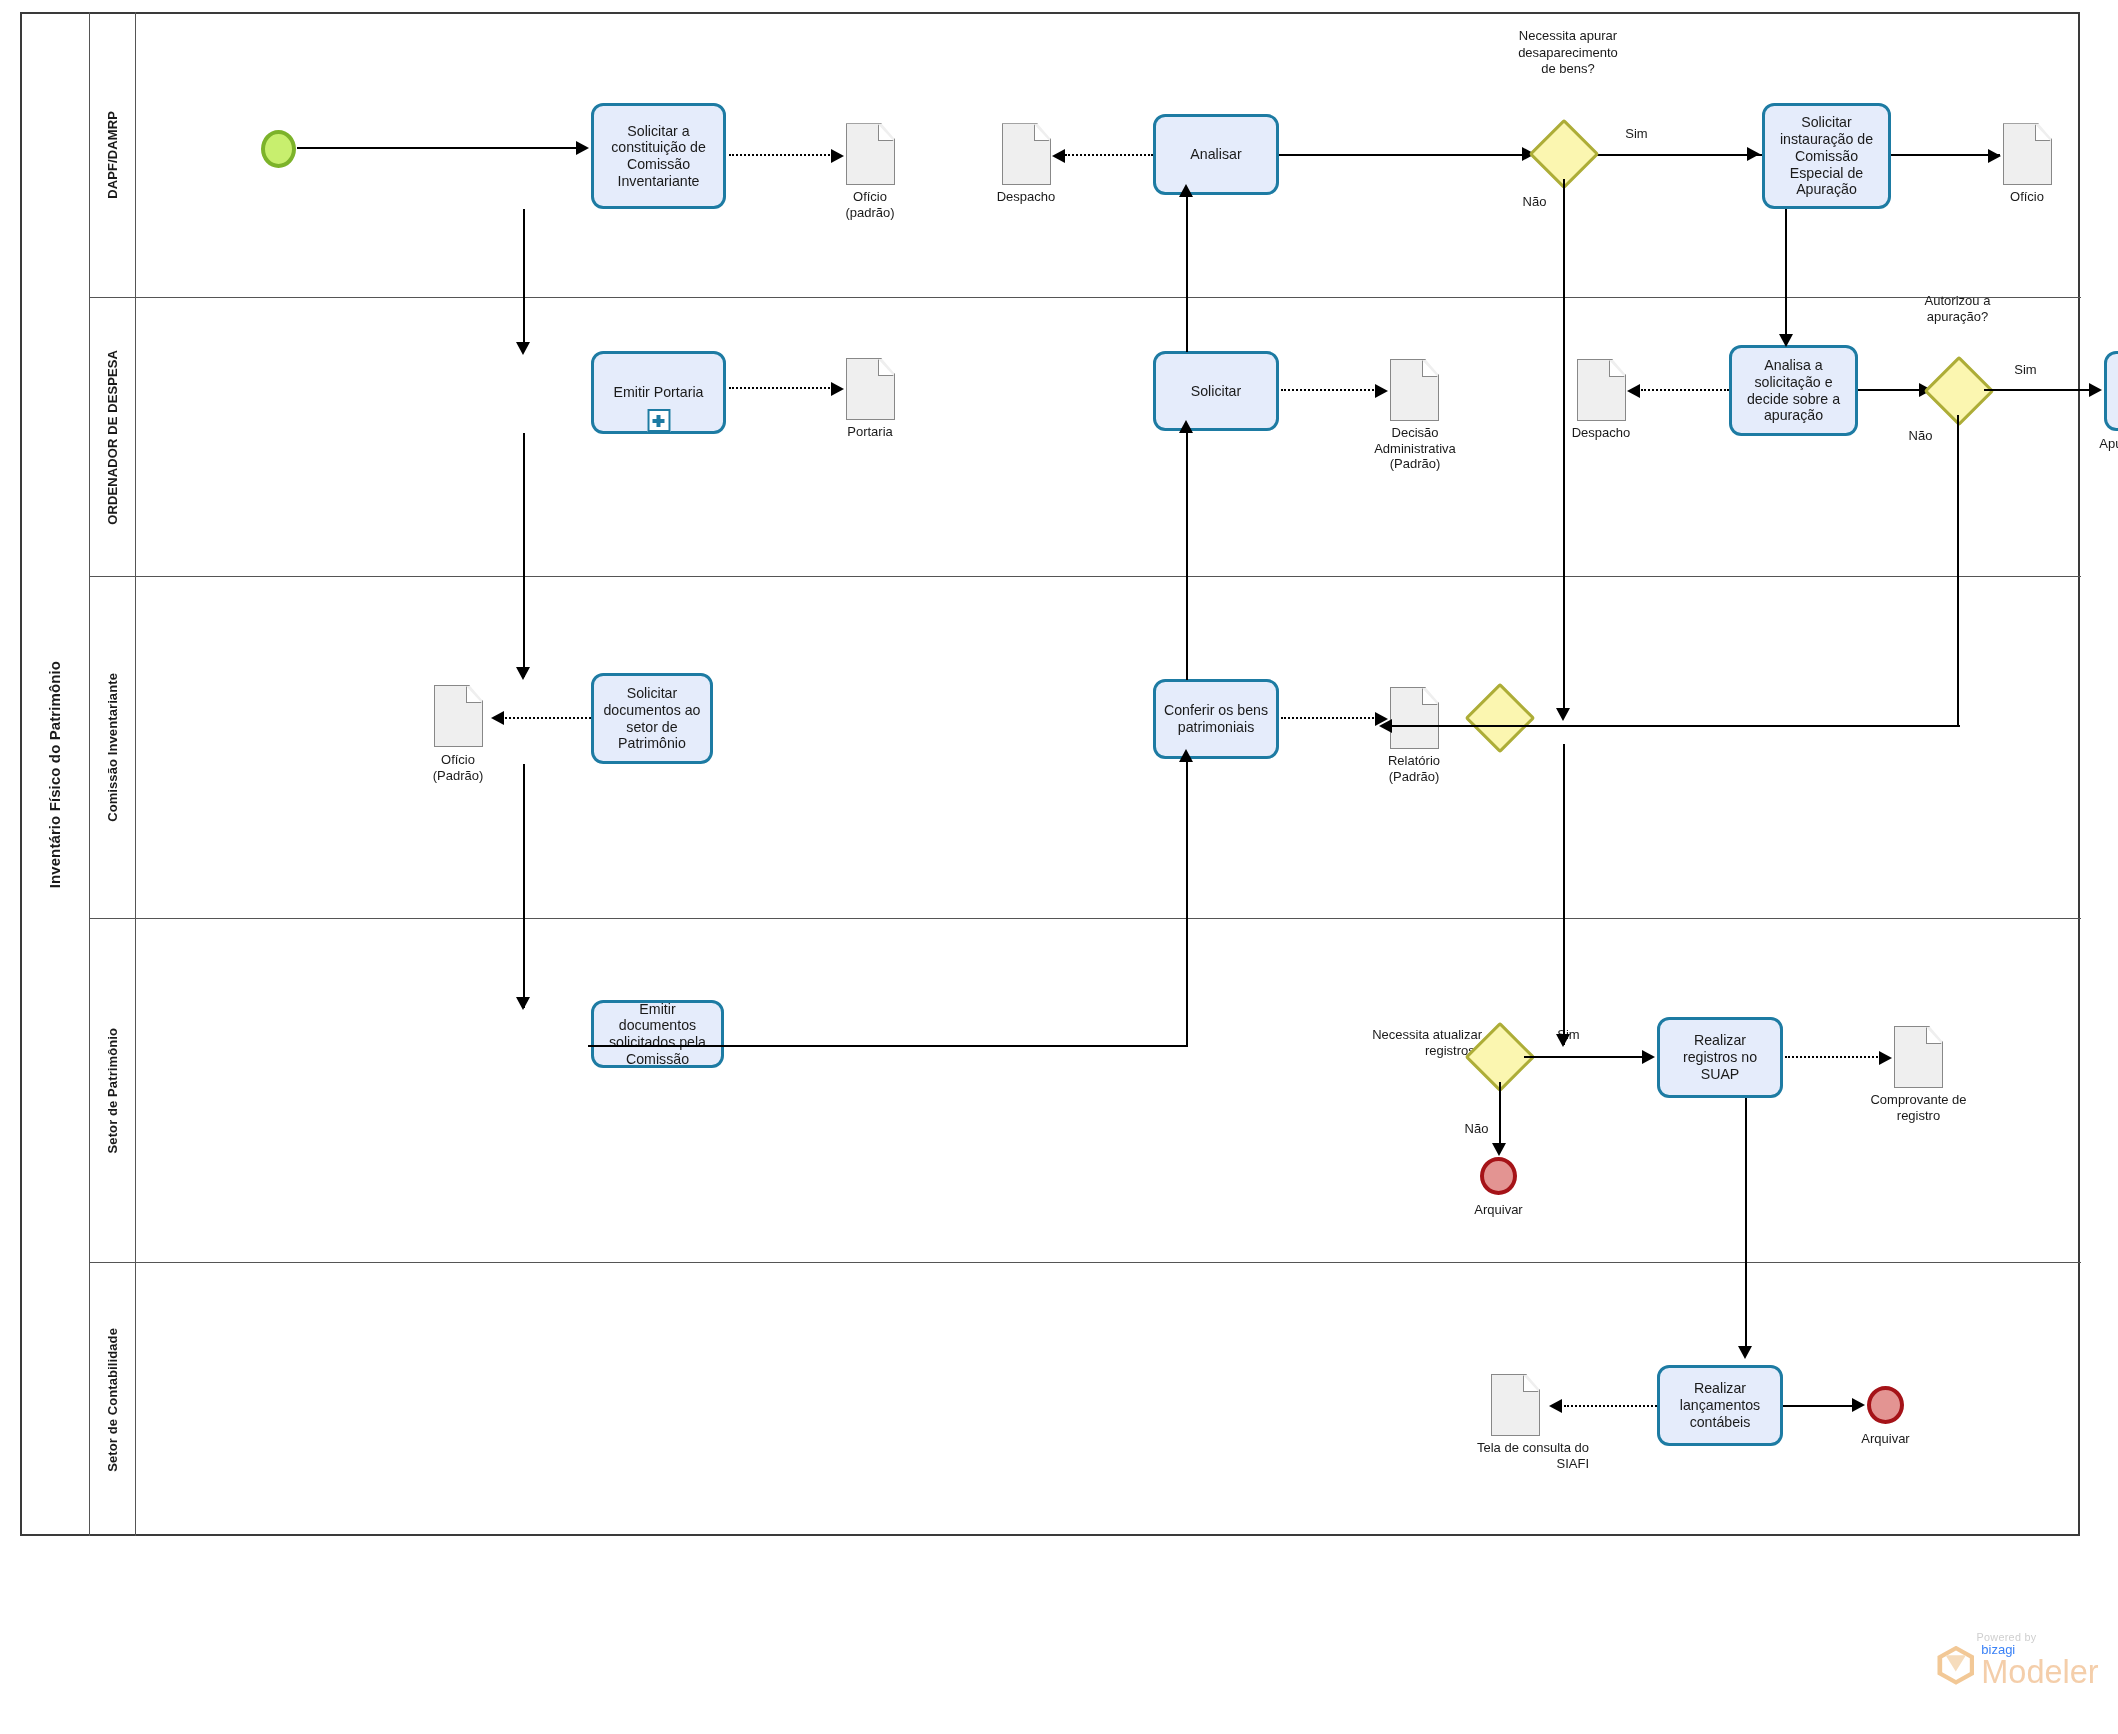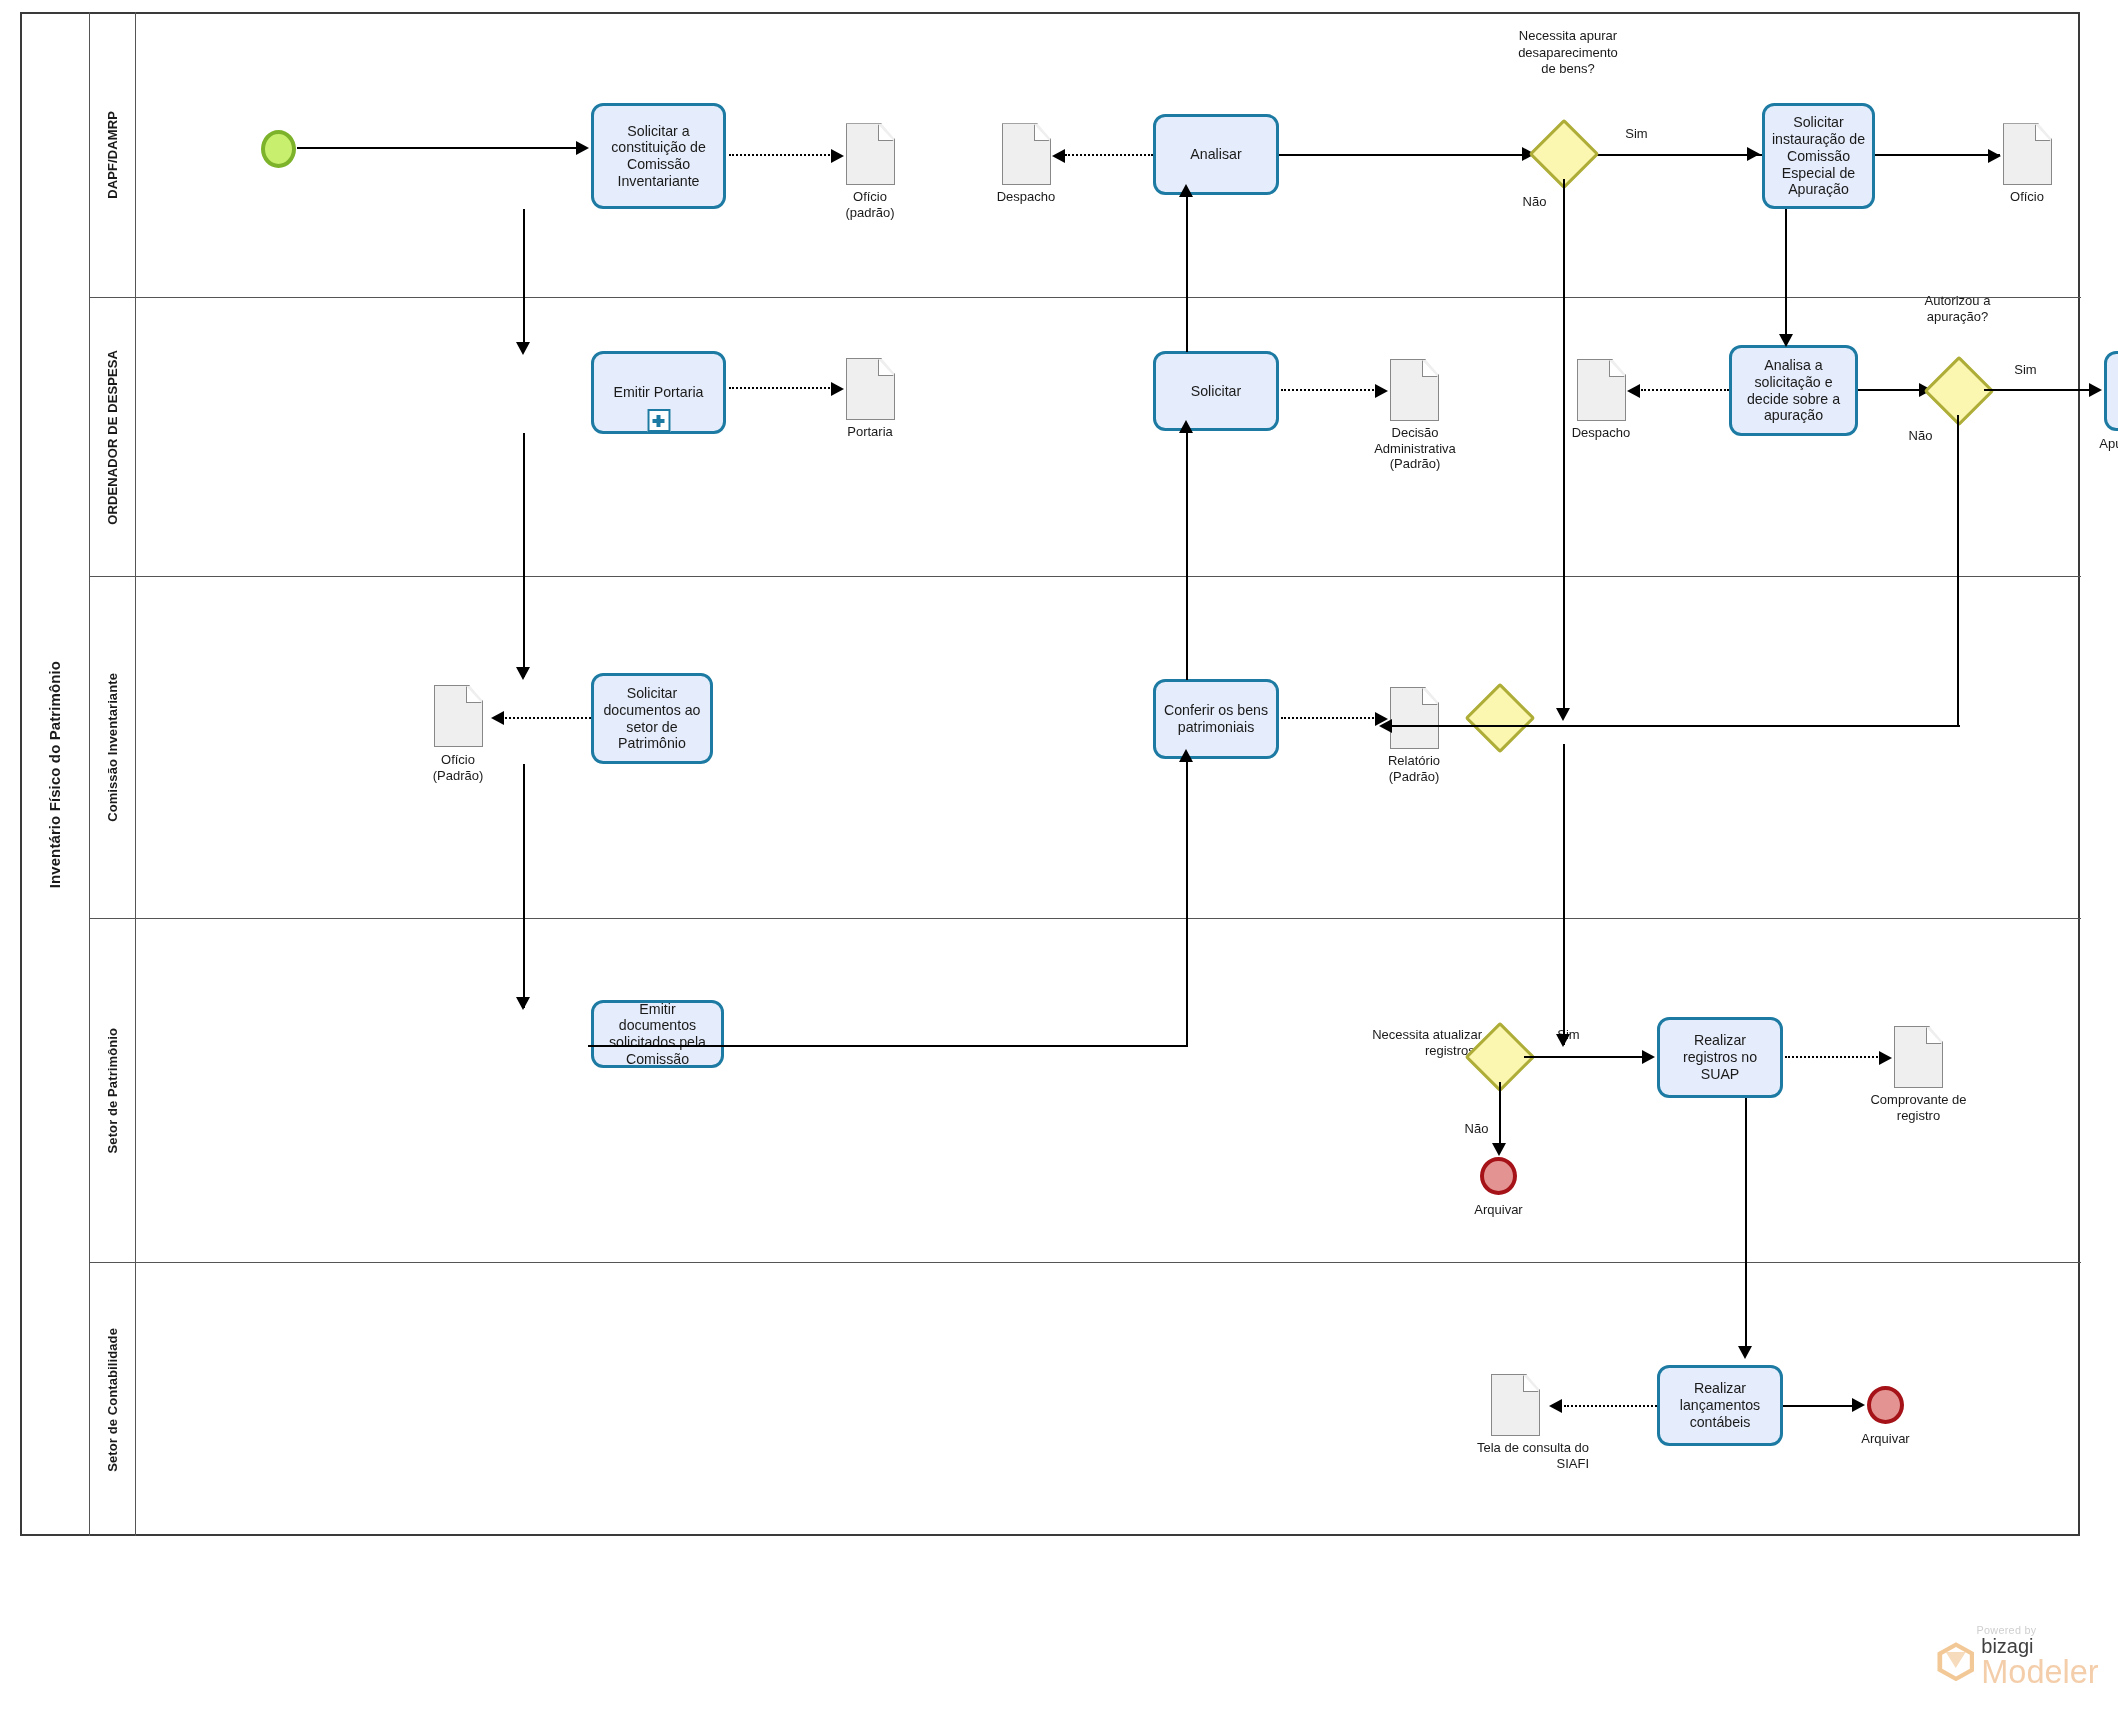--- a/index.html
+++ b/index.html
@@ -79,21 +79,21 @@
   #wm .pb{font-size:10.8px;color:#cfcfcf;letter-spacing:0.3px;margin-left:39px;}
   #wm .row{display:flex;align-items:center;gap:6.8px;}
   #wm .hex{width:37px;height:39px;background:#f2c896;
      clip-path:polygon(50% 0,100% 26%,100% 74%,50% 100%,0 74%,0 26%);
      position:relative;}
   #wm .hex::after{content:"";position:absolute;inset:4.7px;background:#fff;
      clip-path:polygon(50% 0,100% 26%,100% 74%,50% 100%,0 74%,0 26%);}
   #wm .hex::before{content:"";position:absolute;z-index:2;left:8.1px;top:9.5px;
      width:20.3px;height:16.3px;background:#f6dcbc;
      clip-path:polygon(0 0,100% 0,50% 100%);}
-  #wm .bz{font-size:20px;color:#404040;line-height:1;}
+  #wm .bz{font-size:13px;color:#3b82f6;line-height:1;}
   #wm .md{font-size:32.5px;color:#f4ceaa;line-height:1;font-weight:400;}
 </style>
 </head>
 <body>
 
 <div id="pool"></div>
 
 <div id="pool-header">
   <span id="pool-title" class="vlabel">Inventário Físico do Patrimônio</span>
 </div>
@@ -136,21 +136,21 @@
     <div class="arw r" style="left:1386px;top:135px;"></div>
 
     <div class="gwq" style="left:1344px;top:16.3px;width:176px;">Necessita apurar
 desaparecimento
 de bens?</div>
     <div class="gateway" style="left:1403px;top:117px;"></div>
 
     <div class="flowlbl" style="left:1477px;top:114px;width:47px;">Sim</div>
     <div class="arw r" style="left:1611px;top:135px;"></div>
 
-    <div class="task" style="left:1626px;top:91px;width:113px;height:106px;">
+    <div class="task" style="left:1626px;top:91px;width:129px;height:106px;">
       <span>Solicitar instauração de Comissão Especial de Apuração</span>
     </div>
 
     <div class="dln h" style="left:1756px;top:142px;width:99px;"></div>
     <div class="arw r" style="left:1852px;top:137px;"></div>
     <div class="doc" style="left:1867px;top:111px;">
         <div class="fold"></div>
       </div>
     <div class="caption" style="left:1833px;top:177px;width:116px;">Ofício</div>
 

